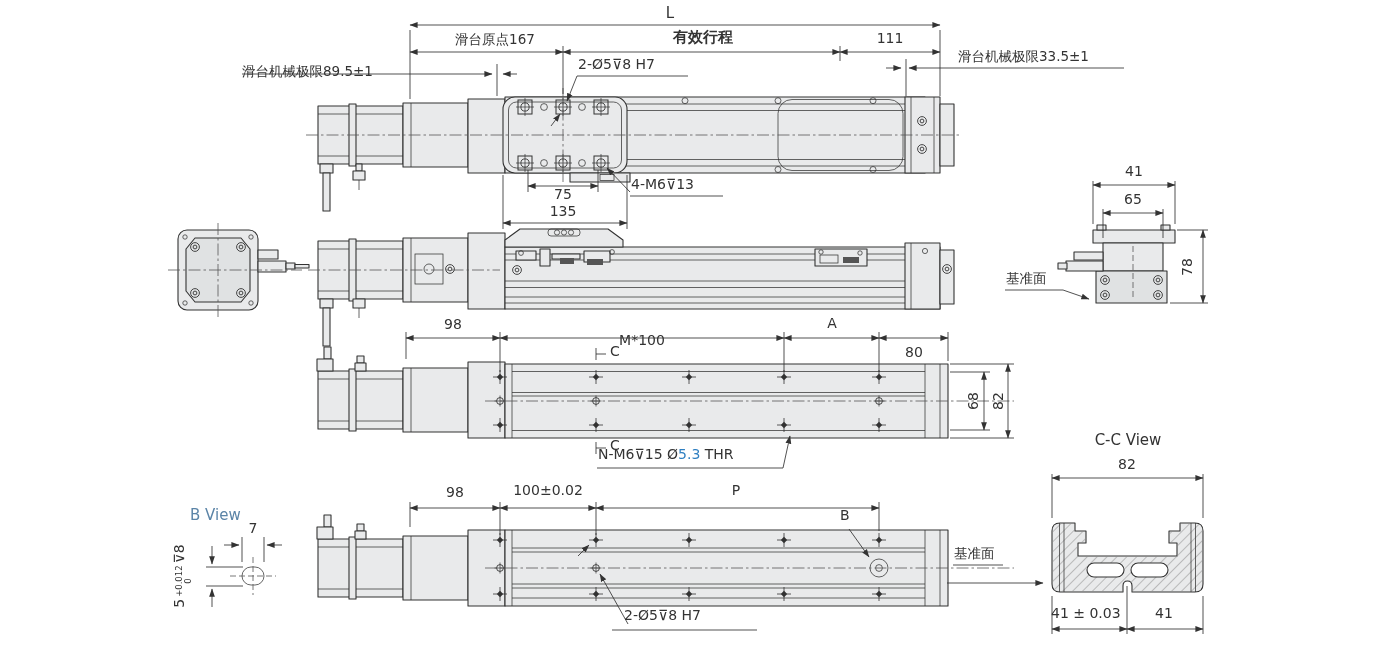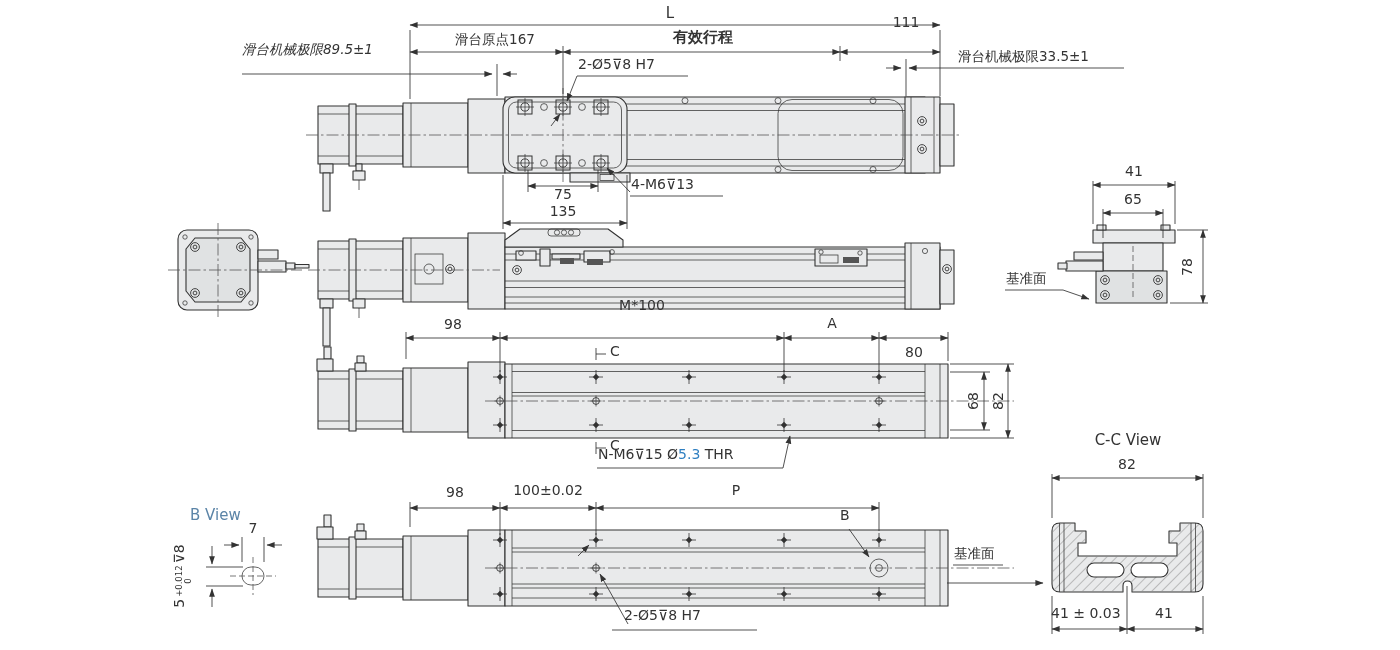--- a/index.html
+++ b/index.html
@@ -398,35 +398,35 @@
   <line class="dim" x1="206" y1="567" x2="243" y2="567"></line>
   <line class="dim" x1="206" y1="586" x2="243" y2="586"></line>
   <line class="dim" x1="212" y1="546" x2="212" y2="564" marker-end="url(#arr)"></line>
   <line class="dim" x1="212" y1="607" x2="212" y2="589" marker-end="url(#arr)"></line>
 </g>
 </svg>
 
 <div class="lbl c vt" style="left:655px;top:5px;width:30px;">L</div>
 <div class="lbl c cn" style="left:420px;top:32px;width:150px;">滑台原点167</div>
 <div class="lbl c b" style="left:638px;top:29px;width:130px;">有效行程</div>
-<div class="lbl c" style="left:870px;top:15px;width:40px;margin-left:16px;">111</div>
-<div class="lbl cn" style="left:242px;top:42px;font-style:italic;">滑台机械极限89.5±1</div>
+<div class="lbl c" style="left:870px;top:31px;width:40px;">111</div>
+<div class="lbl cn" style="left:242px;top:64px;">滑台机械极限89.5±1</div>
 <div class="lbl cn" style="left:958px;top:49px;">滑台机械极限33.5±1</div>
 <div class="lbl" style="left:578px;top:57px;">2-Ø5⊽8 H7</div>
 <div class="lbl c" style="left:544px;top:187px;width:38px;">75</div>
 <div class="lbl c" style="left:538px;top:204px;width:50px;text-align:center;">135</div>
 <div class="lbl" style="left:631px;top:177px;">4-M6⊽13</div>
 
 <div class="lbl c" style="left:1116px;top:164px;width:36px;">41</div>
 <div class="lbl c" style="left:1115px;top:192px;width:36px;">65</div>
 <div class="lbl c rot" style="left:1170px;top:259px;width:36px;height:16px;">78</div>
 <div class="lbl cn" style="left:1006px;top:271px;">基准面</div>
 
 <div class="lbl c" style="left:435px;top:317px;width:36px;">98</div>
-<div class="lbl c" style="left:612px;top:298px;width:60px;">M*100</div>
+<div class="lbl c" style="left:612px;top:333px;width:60px;">M*100</div>
 <div class="lbl c" style="left:818px;top:316px;width:28px;">A</div>
 <div class="lbl c" style="left:896px;top:317px;width:36px;margin-top:28px;">80</div>
 <div class="lbl" style="left:610px;top:344px;">C</div>
 <div class="lbl" style="left:610px;top:438px;">C</div>
 <div class="lbl c rot" style="left:954px;top:393px;width:40px;height:16px;">68</div>
 <div class="lbl c rot" style="left:979px;top:393px;width:40px;height:16px;">82</div>
 <div class="lbl nm6wrap" style="left:598px;top:447px;"><span>N-M6⊽15 Ø</span><span class="blue">5.3</span><span> THR</span></div>
 
 <div class="lbl c" style="left:437px;top:485px;width:36px;">98</div>
 <div class="lbl c" style="left:500px;top:483px;width:96px;">100±0.02</div>

